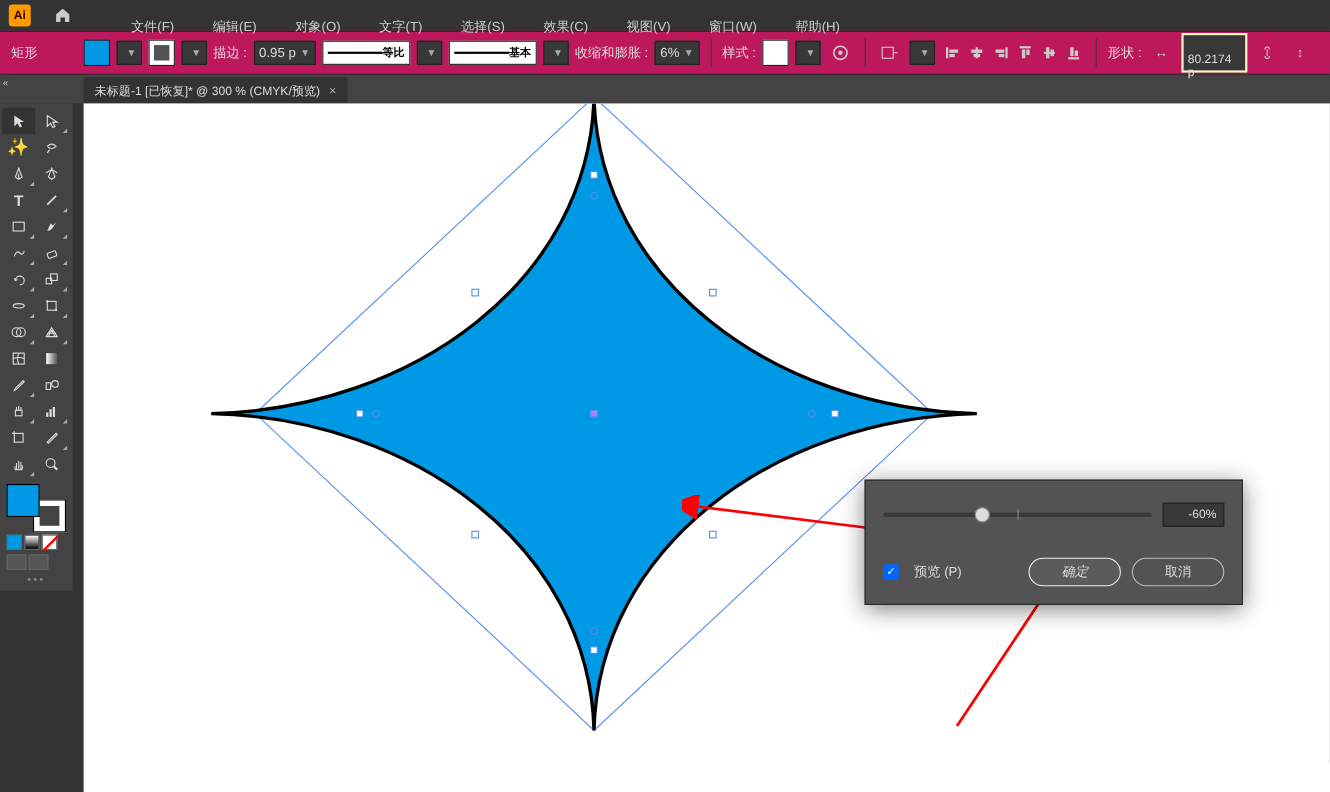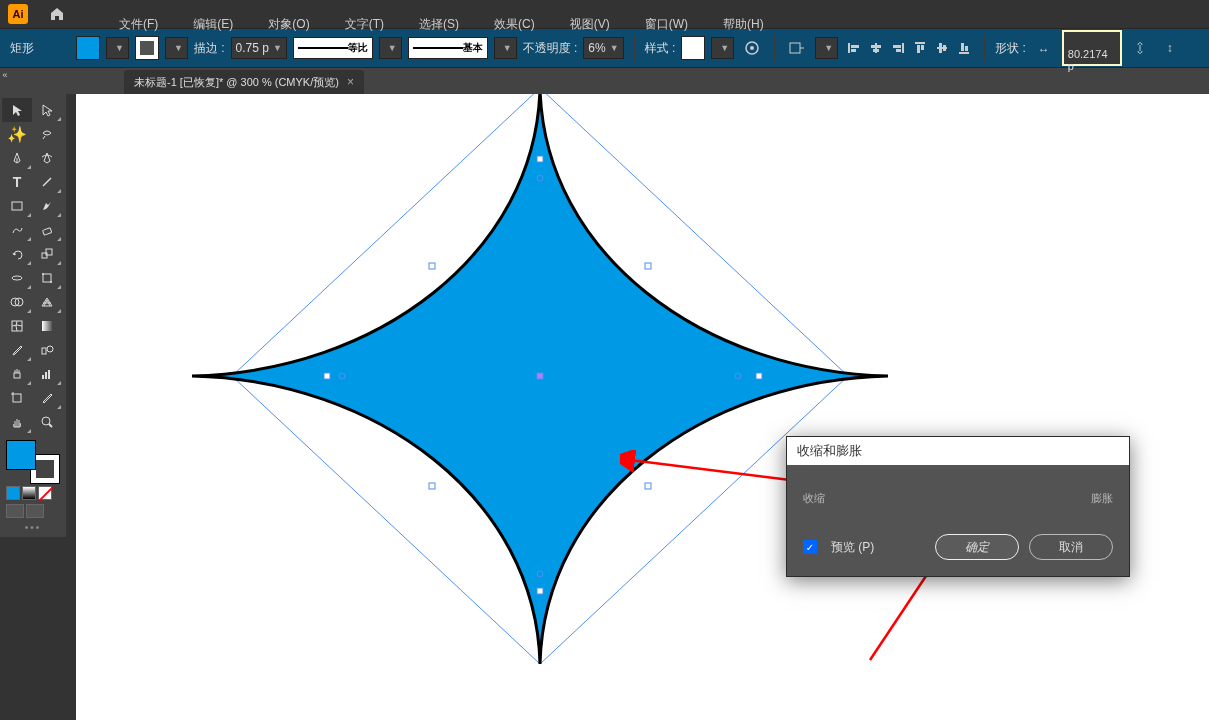--- a/index.html
+++ b/index.html
@@ -5,40 +5,40 @@
 * { margin:0; padding:0; box-sizing:border-box; font-family:"Microsoft YaHei",sans-serif; user-select:none; }
 body { width:1209px; height:720px; background:#333; overflow:hidden; position:relative; }
 
 
 .menubar { height:28px; background:#333; display:flex; align-items:center; padding:0 8px; gap:19px; color:#ccc; font-size:12px; }
 .menubar .ai-logo { width:20px; height:20px; background:#ff9a00; display:flex; align-items:center; justify-content:center; color:#300; font-weight:bold; font-size:11px; border-radius:3px; }
 .menubar .home { width:20px; height:20px; display:flex; align-items:center; justify-content:center; }
 .menubar .menu-item { padding:0 8px; cursor:pointer;margin-top:20px; }
 
 
-.controlbar { height:40px; background:#0c4a6e; display:flex; align-items:center; padding:0 10px; gap:6px; color:#ddd; font-size:12px; border-top:1px solid #252525; border-bottom:1px solid #252525; }
+.controlbar { height:40px; background:#be185d; display:flex; align-items:center; padding:0 10px; gap:6px; color:#ddd; font-size:12px; border-top:1px solid #252525; border-bottom:1px solid #252525; }
 .controlbar .label-box { min-width:60px; }
 .controlbar .swatch { width:24px; height:24px; border:1px solid #222; }
 .controlbar .swatch.fill { background:#0099e5; }
 .controlbar .swatch.stroke { background:#fff; position:relative; }
 .controlbar .swatch.stroke::after { content:''; position:absolute; inset:4px; background:#525252; }
 .controlbar .dd { display:flex; align-items:center; background:#383838; height:22px; padding:0 4px; border:1px solid #222; }
 .controlbar .dd .arrow { margin-left:4px; font-size:9px; color:#aaa; }
 .controlbar .num-input { width:60px; background:#383838; color:#ddd; border:2px solid #fef9c3; height:22px; padding:16px 4px; font-size:11px; }
 .controlbar .stroke-preview { width:80px; height:22px; background:#fff; display:flex; align-items:center; justify-content:center; border:1px solid #222; position:relative; }
 .controlbar .stroke-preview .line { position:absolute; left:4px; right:24px; height:2px; background:#000; }
 .controlbar .stroke-preview .txt { position:absolute; right:4px; font-size:10px; color:#000;font-weight:bold; }
 .controlbar .sep { width:1px; height:26px; background:#3a3a3a; margin:0 4px; }
 .controlbar .icon-btn { width:24px; height:24px; display:flex; align-items:center; justify-content:center; color:#ccc; }
 .controlbar .align-group { display:flex; gap:2px; }
 .controlbar .align-group .a { width:20px; height:20px; display:flex; align-items:center; justify-content:center; }
 
 
 .tabbar { height:26px; background:#434343; display:flex; align-items:flex-end; padding-left:76px; }
-.tabbar .tab { height:24px; background:#333; color:#ddd; font-size:11px; display:flex; align-items:center; padding:0 10px; gap:8px; border-radius:3px 3px 0 0;margin-left:48px; }
+.tabbar .tab { height:24px; background:#333; color:#ddd; font-size:11px; display:flex; align-items:center; padding:0 10px; gap:8px; border-radius:3px 3px 0 0; }
 .tabbar .tab .close { color:#aaa; font-size:12px; cursor:pointer; }
 
 
 .left-strip { position:absolute; left:0; top:68px; width:10px; height:14px; background:#434343; color:#ccc; font-size:9px; display:flex; align-items:center; justify-content:center; }
 
 
 .toolbox { position:absolute; left:0; top:94px; width:66px; background:#434343; padding:4px 2px; }
 .toolbox .row { display:flex; }
 .toolbox .tool { width:30px; height:24px; display:flex; align-items:center; justify-content:center; color:#ddd; position:relative; }
 .toolbox .tool.active { background:#333; }
@@ -107,38 +107,38 @@
   <div class="swatch fill"></div>
   <div class="dd">
       <span class="arrow">▼</span>
     </div>
   <div class="swatch stroke"></div>
   <div class="dd">
       <span class="arrow">▼</span>
     </div>
   <span>描边 :</span>
   <div class="dd">
-      <span>0.75 p</span>
+      <span>0.95 p</span>
       <span class="arrow">▼</span>
     </div>
   <div class="stroke-preview">
     <div class="line"></div>
       <span class="txt">等比</span>
   </div>
   <div class="dd">
       <span class="arrow">▼</span>
     </div>
   <div class="stroke-preview">
     <div class="line"></div>
       <span class="txt">基本</span>
   </div>
   <div class="dd">
       <span class="arrow">▼</span>
     </div>
-  <span>不透明度 :</span>
+  <span>收缩和膨胀 :</span>
   <div class="dd">
       <span>6%</span>
       <span class="arrow">▼</span>
     </div>
   <div class="sep"></div>
   <span>样式 :</span>
   <div class="swatch" style="background:#fff"></div>
   <div class="dd">
       <span class="arrow">▼</span>
     </div>
@@ -486,25 +486,27 @@
 <svg class="arrow-svg" style="left:850px; top:500px" width="140" height="170">
   <defs>
       <marker id="ah2" markerWidth="10" markerHeight="10" refX="2" refY="5" orient="auto">
         <path d="M0 0 L10 5 L0 10 Z" fill="#ff0000"></path>
       </marker>
     </defs>
   <line x1="20" y1="160" x2="120" y2="10" stroke="#ff0000" stroke-width="2.5" marker-end="url(#ah2)"></line>
 </svg>
 
 <div class="dialog" style="left:786px; top:436px">
-  <div class="titlebar">收缩和膨胀</div>
   <div class="body">
-    <div class="labels">
-      <span>收缩</span>
-      <span>膨胀</span>
+    <div class="slider-row">
+      <div class="slider-track">
+        <div class="center-tick"></div>
+        <div class="slider-thumb" style="left:37%"></div>
+      </div>
+      <div class="val-box">-60%</div>
     </div>
     <div class="btn-row">
       <span class="checkbox">✓</span>
       <span class="preview-label">预览 (P)</span>
       <div class="btn primary">确定</div>
       <div class="btn">取消</div>
     </div>
   </div>
 </div>
 

